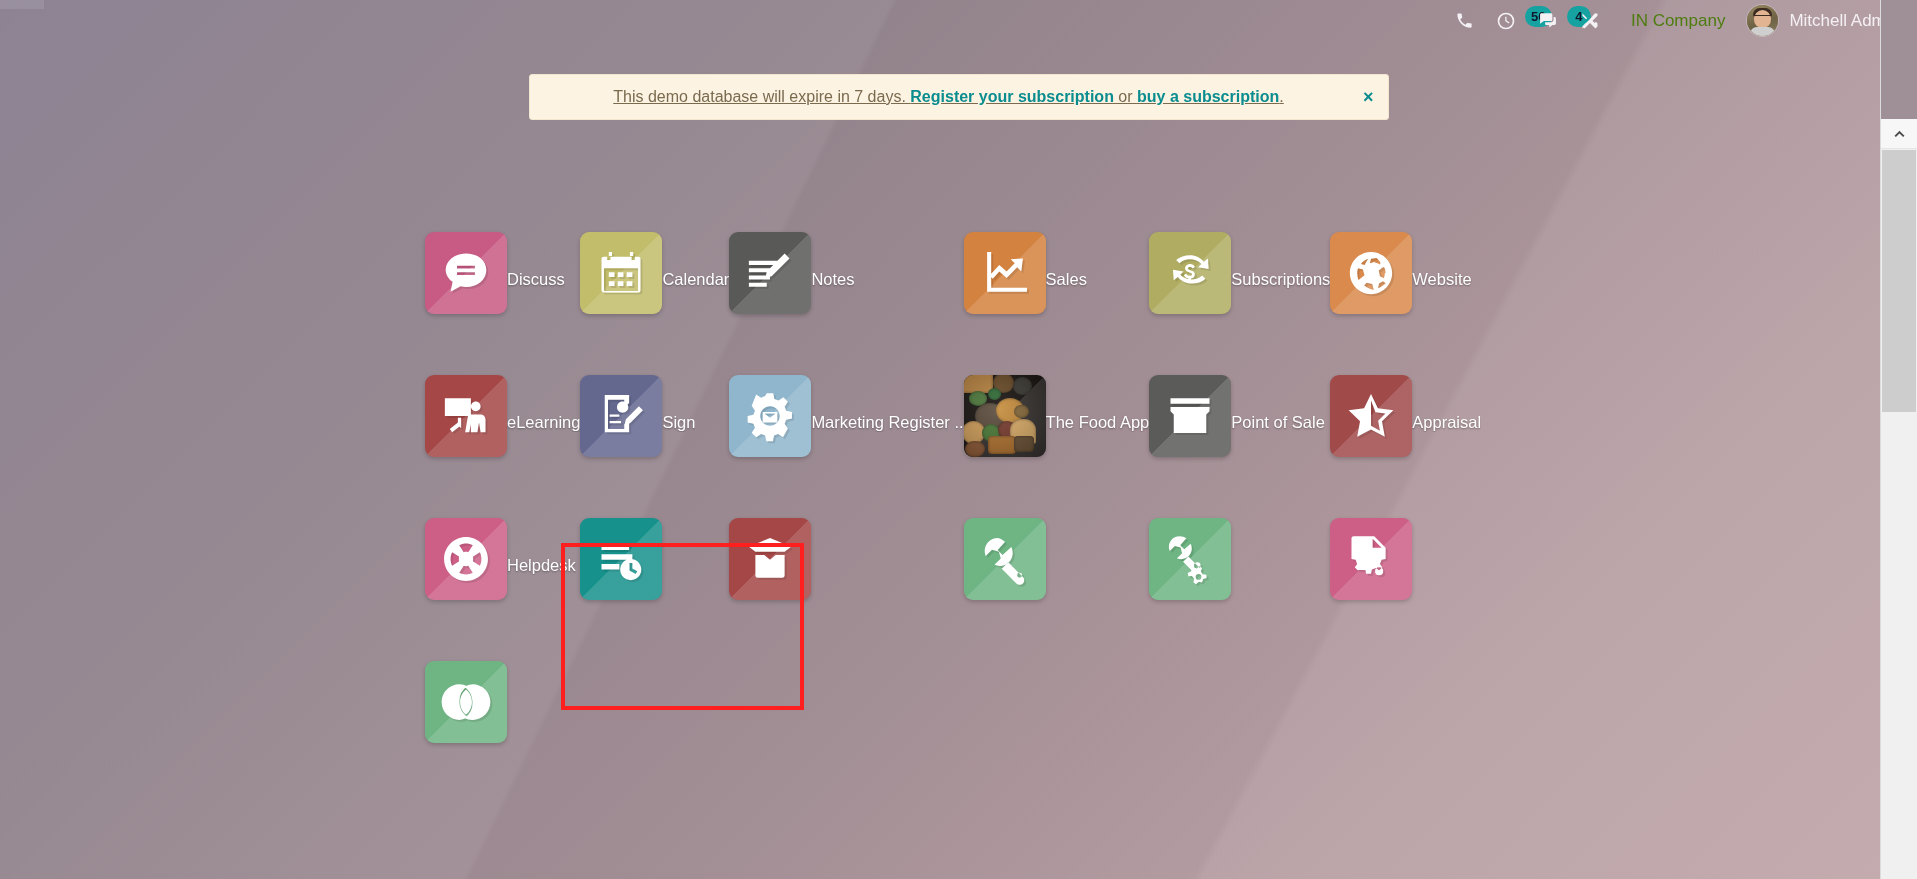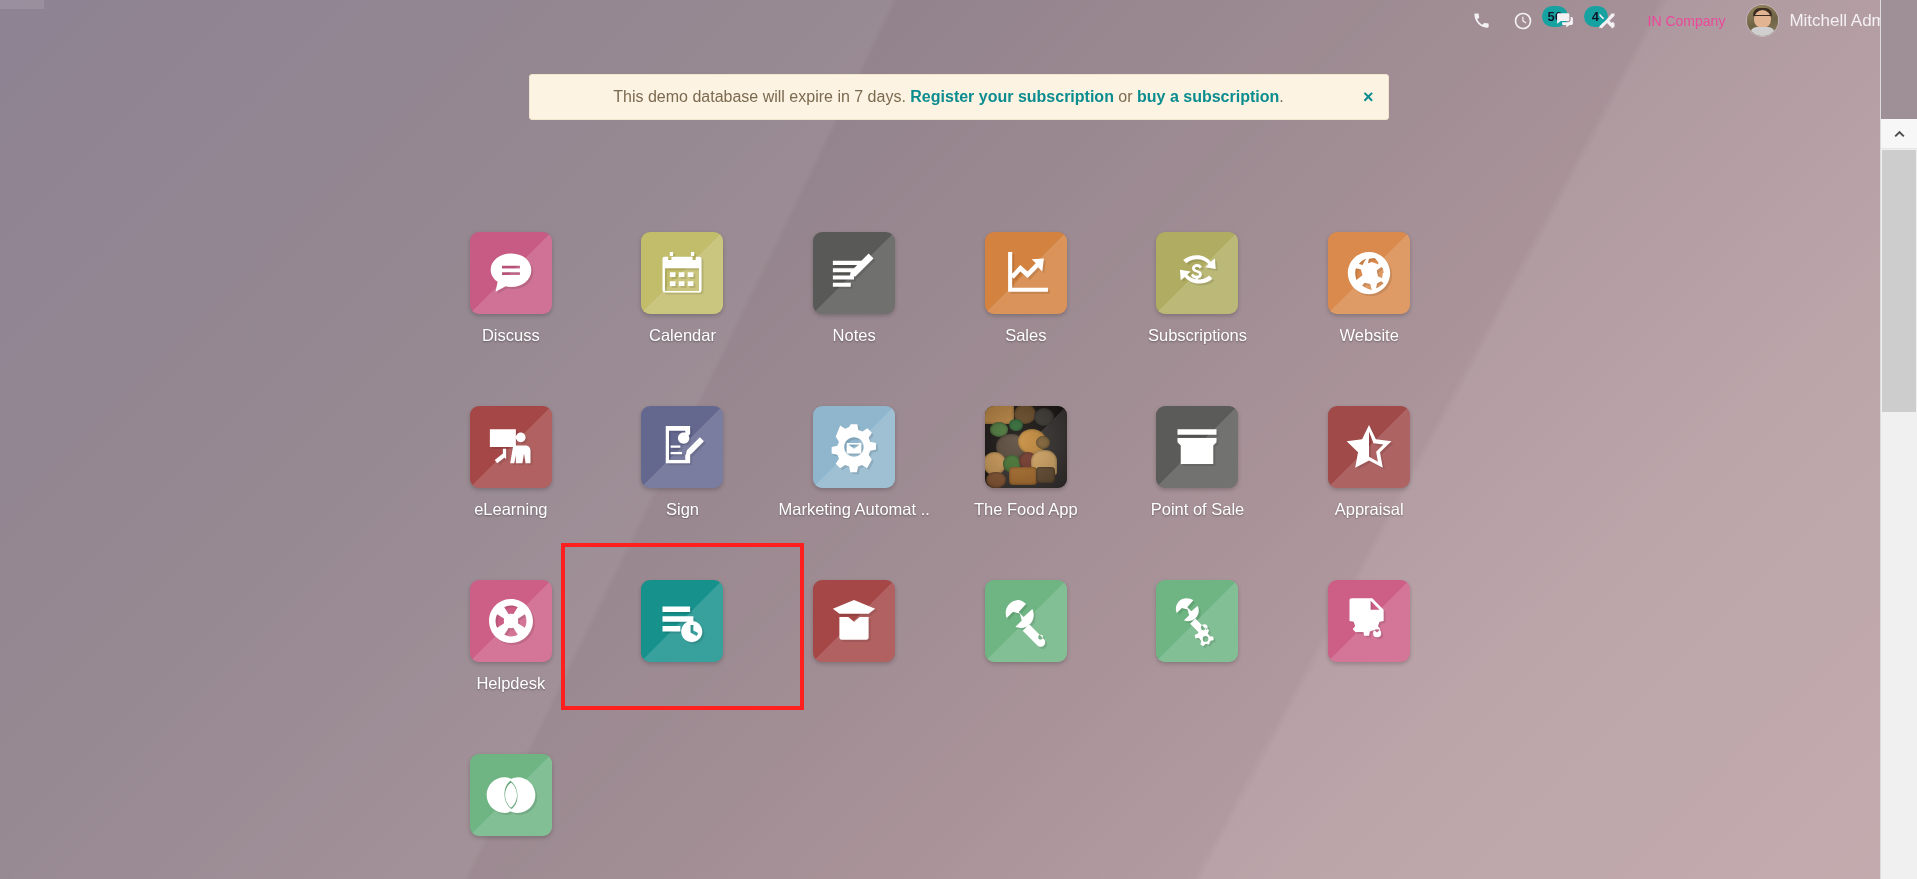--- a/index.html
+++ b/index.html
@@ -52,22 +52,22 @@
     border-radius: 11px;
     background: #17a2a2;
     color: #0f172a;
     font-size: 13px;
     font-weight: bold;
     line-height: 21px;
     text-align: center;
     letter-spacing: 0.2px;
   }
   .company-name {
-    color: #ec4899;
-    font-size: 14px;
+    color: #4d7c0f;
+    font-size: 17px;
     padding: 0 14px 0 20px;
     cursor: pointer;
     white-space: nowrap;
   }
   .user-menu {
     display: flex;
     align-items: center;
     gap: 11px;
     padding-left: 8px;
     cursor: pointer;
@@ -107,20 +107,21 @@
     align-items: center;
     justify-content: center;
     padding: 11px 40px 11px 20px;
     z-index: 20;
   }
   .banner-text {
     font-size: 16px;
     color: #7a6a4e;
     text-align: left;
     line-height: 1.3;
+    text-decoration: underline;
   }
   .banner-text a {
     color: #0b8c8f;
     font-weight: bold;
     text-decoration: none;
     cursor: pointer;
   }
   .banner-close {
     position: absolute;
     right: 14px;
@@ -147,21 +148,21 @@
   }
   .apps-grid {
     width: 1030px;
     margin: 0 auto;
     display: grid;
     grid-template-columns: repeat(6, 1fr);
     row-gap: 39px;
   }
   .app-item {
     display: flex;
-    flex-direction: column;
+    flex-direction: row;
     align-items: center;
     cursor: pointer;
     position: relative;
     padding-top: 22px;
   }
   .app-tile {
     width: 82px;
     height: 82px;
     border-radius: 9px;
     position: relative;
@@ -389,21 +390,21 @@
           </svg>
         </div>
         <div class="app-label">Sign</div>
       </div>
       <div class="app-item">
         <div class="app-tile" style="background: rgb(143, 182, 204);">
           <svg viewBox="0 0 64 64">
             <path d="M28 4h8l1.5 7 5 2 6-4 5.5 5.5-4 6 2 5 7 1.5v8l-7 1.5-2 5 4 6L48 58l-6-4-5 2-1.5 7h-8l-1.5-7-5-2-6 4-5.5-5.5 4-6-2-5-7-1.5v-8l7-1.5 2-5-4-6L15 5.5l6 4 5-2L28 4zm4 16c-6.6 0-12 5.4-12 12s5.4 12 12 12 12-5.4 12-12-5.4-12-12-12zm-9 7h18v13H23V27zm2 2l7 5 7-5H25z"></path>
           </svg>
         </div>
-        <div class="app-label">Marketing Automat ..</div>
+        <div class="app-label">Marketing Register ..</div>
       </div>
       <div class="app-item" id="food-app-item">
         <div class="app-tile photo-tile" style="background: rgb(23, 18, 15);">
           <div class="plate" style="left: -4%; top: -4%; width: 40%; height: 26%; background: rgb(185, 131, 63); border-radius: 4px;"></div>
           <div class="plate" style="left: 36%; top: -2%; width: 26%; height: 24%; background: rgb(106, 74, 38); border-radius: 50%;"></div>
           <div class="plate" style="left: 60%; top: 2%; width: 24%; height: 22%; background: rgb(61, 58, 51); border-radius: 50%;"></div>
           <div class="plate" style="left: 6%; top: 20%; width: 22%; height: 18%; background: rgb(77, 122, 58); border-radius: 50%;"></div>
           <div class="plate" style="left: 30%; top: 16%; width: 16%; height: 14%; background: rgb(47, 107, 52); border-radius: 50%;"></div>
           <div class="plate" style="left: 14%; top: 34%; width: 36%; height: 32%; background: rgb(90, 74, 58); border-radius: 50%;"></div>
           <div class="plate" style="left: 40%; top: 28%; width: 34%; height: 30%; background: rgb(201, 142, 60); border-radius: 50%;"></div>

